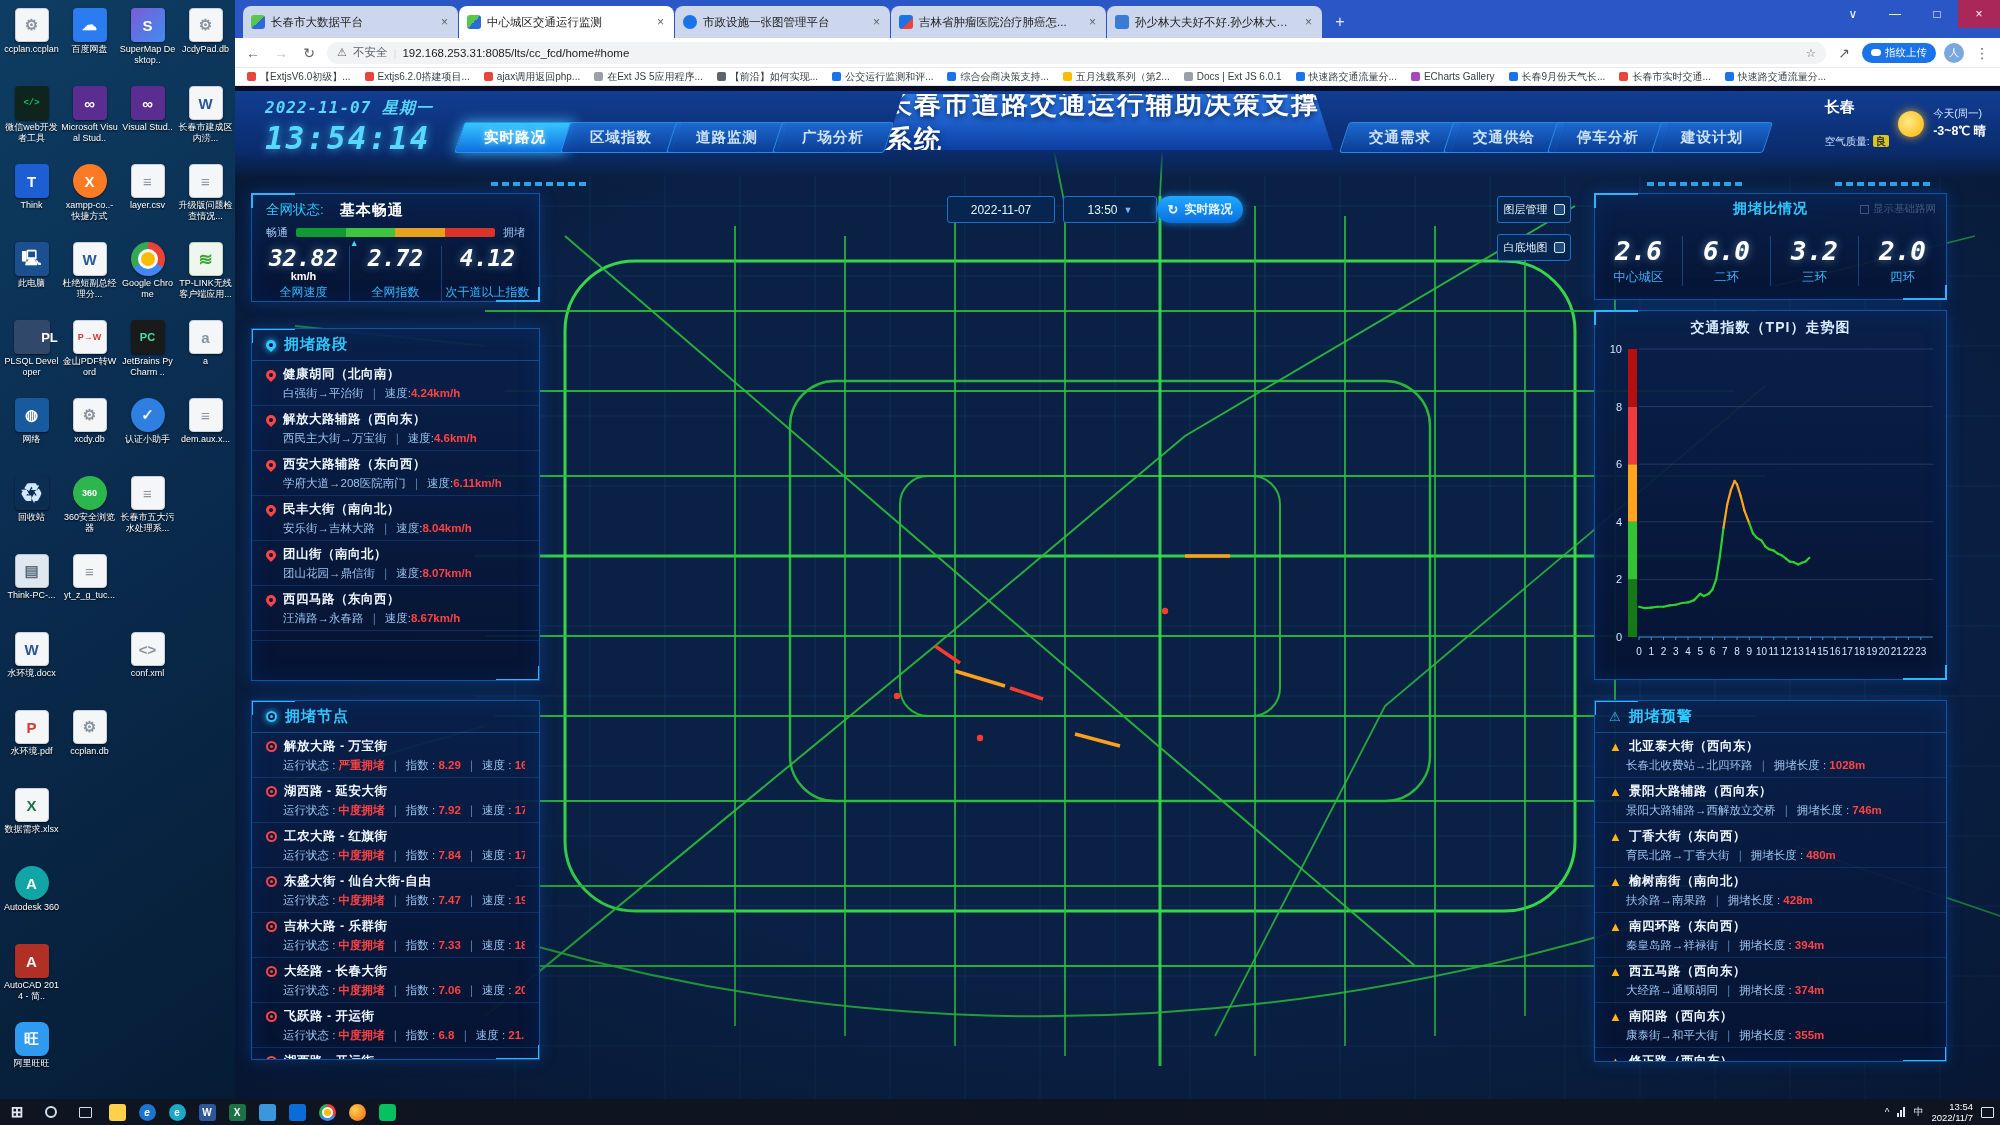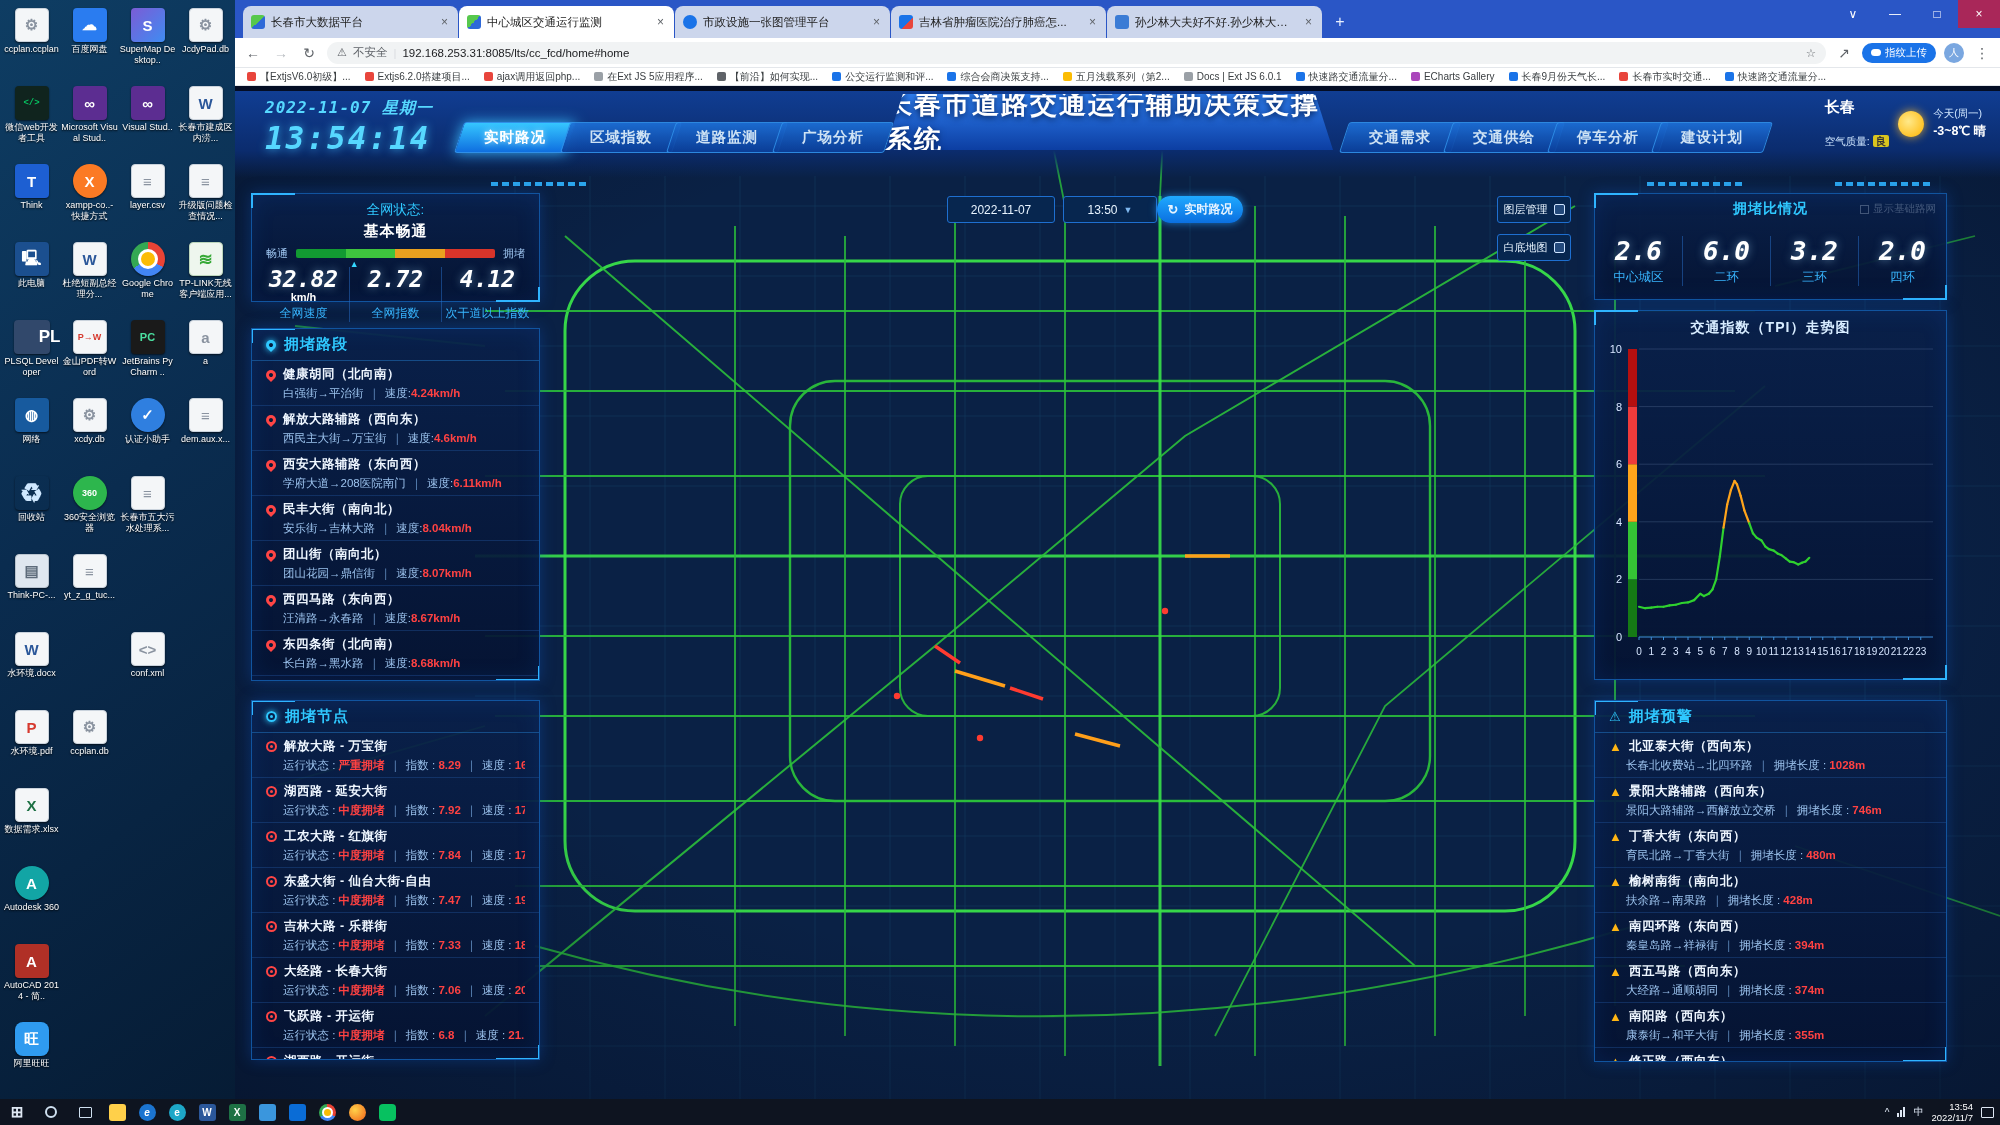--- a/index.html
+++ b/index.html
@@ -17,21 +17,21 @@
     display:-webkit-box; -webkit-line-clamp:2; -webkit-box-orient:vertical; overflow:hidden; word-break:break-all; }
   .k-db,.k-file{ background:#f4f6f8; color:#8a93a0; border:1px solid #c9d2dc;}
   .k-file2{ background:#dfe7ef; color:#5d6b7a; border:1px solid #b9c4cf;}
   .k-baidu{ background:#2a7cf0;} .k-supermap{ background:linear-gradient(135deg,#7b5cd6,#3f8cf2);}
   .k-wxdev{ background:#10241e; color:#07c160; font-family:"Liberation Mono",monospace; font-size:12px;}
   .k-vs{ background:#5c2d91;} .k-word{ background:#f4f6f8; color:#2b579a; border:1px solid #c9d2dc;}
   .k-think{ background:#1d5fd2;} .k-xampp{ background:#fb7a24; border-radius:50%;}
   .k-pc{ background:#1b4f8f;} .k-chrome{ background:conic-gradient(#ea4335 0 33%,#4285f4 33% 66%,#34a853 66% 100%); border-radius:50%; position:relative;}
   .k-chrome::after{content:""; position:absolute; width:14px;height:14px;border-radius:50%;background:#fbbc05;border:3px solid #fff;}
   .k-wifi{ background:#eef6ee; color:#36a936; border:1px solid #bcd6bc; font-size:17px;}
-  .k-plsql{ background:#31486b; font-size:17px;padding-left:36px;}
+  .k-plsql{ background:#31486b; font-size:13px;padding-left:36px;}
   .k-pdf2w{ background:#f4f6f8; color:#d63a2f; border:1px solid #c9d2dc; font-size:11px;}
   .k-pycharm{ background:#1a1a1a; color:#4be0a0; font-size:11px;}
   .k-network{ background:#175a9e;} .k-cert{ background:#2f7fe0; border-radius:50%;}
   .k-recycle{ background:transparent; color:#cfe8ff; font-size:26px;}
   .k-360{ background:#2db64d; border-radius:50%;}
   .k-pdf{ background:#f4f6f8; color:#d63a2f; border:1px solid #c9d2dc;}
   .k-excel{ background:#f4f6f8; color:#1e7145; border:1px solid #c9d2dc;}
   .k-a360{ background:#12a5a5; border-radius:50%;} .k-acad{ background:#b03026;}
   .k-wangwang{ background:#2f9bf0; border-radius:8px;}
 
@@ -130,21 +130,21 @@
   .pin::after { content:""; position:absolute; left:3px; top:3px; width:4px; height:4px; border-radius:50%; background:#061a3a; }
   .pin.cyan { background:#2fc8ff; box-shadow:0 0 6px #2fc8ff; }
   .pin.red { background:#ff4545; }
   .target { width:11px; height:11px; border-radius:50%; border:2px solid #ff4545; position:relative; flex:none; }
   .target::after { content:""; position:absolute; left:2px; top:2px; width:3px; height:3px; border-radius:50%; background:#ff4545; }
   .target.cyan { border-color:#2fc8ff; box-shadow:0 0 6px #2fc8ff; }
   .target.cyan::after { background:#2fc8ff; }
   .tri { color:#ffb514; font-size:13px; line-height:13px; flex:none; }
   .tri.cyan { color:#2fc8ff; }
 
-  #net-status { display:flex; align-items:center; padding:7px 14px 0; gap:3px;flex-direction:column; }
+  #net-status { display:flex; padding:7px 14px 0; gap:16px; }
   #net-status .l1 { color:#2fc8ff; font-size:13.5px; }
   #net-status .v1 { color:#fff; font-size:15px; font-weight:bold; letter-spacing:1px; }
   #net-bar-row { display:flex; align-items:center; gap:8px; padding:5px 14px 0; }
   .net-side { color:#9cc3ee; font-size:11px; }
   #net-bar { flex:1; height:9px; border-radius:2px; position:relative;
     background:linear-gradient(90deg,#129a32 0 25%,#3ec43e 25% 50%,#e8a01f 50% 75%,#d8342a 75% 100%); }
   #net-arrow { position:absolute; left:27%; top:10px; color:#35d8ff; font-size:9px; }
   #net-stats { display:flex; padding:6px 6px 0; }
   .nstat { flex:1; text-align:center; border-left:1px solid rgba(40,110,200,.5); }
   .nstat:first-child { border-left:none; }
@@ -682,27 +682,20 @@
                 <span class="tt">团山街（南向北）</span>
               </div>
               <div class="d-row"><span>团山花园→鼎信街</span><span class="sepbar">｜</span><span>速度:</span><span class="red">8.07km/h</span></div>
             </div>
             <div class="litem">
               <div class="t-row">
                 <span class="pin red"></span>
                 <span class="tt">西四马路（东向西）</span>
               </div>
               <div class="d-row"><span>汪清路→永春路</span><span class="sepbar">｜</span><span>速度:</span><span class="red">8.67km/h</span></div>
-            </div>
-            <div class="litem">
-              <div class="t-row">
-                <span class="pin red"></span>
-                <span class="tt">东四条街（北向南）</span>
-              </div>
-              <div class="d-row"><span>长白路→黑水路</span><span class="sepbar">｜</span><span>速度:</span><span class="red">8.68km/h</span></div>
             </div>
             <div class="litem"></div>
           </div>
       </div>
 
       <div class="panel" id="p-nodes">
         <div class="phead">
           <span class="target cyan"></span>
           <span class="ptitle">拥堵节点</span>
         </div>

